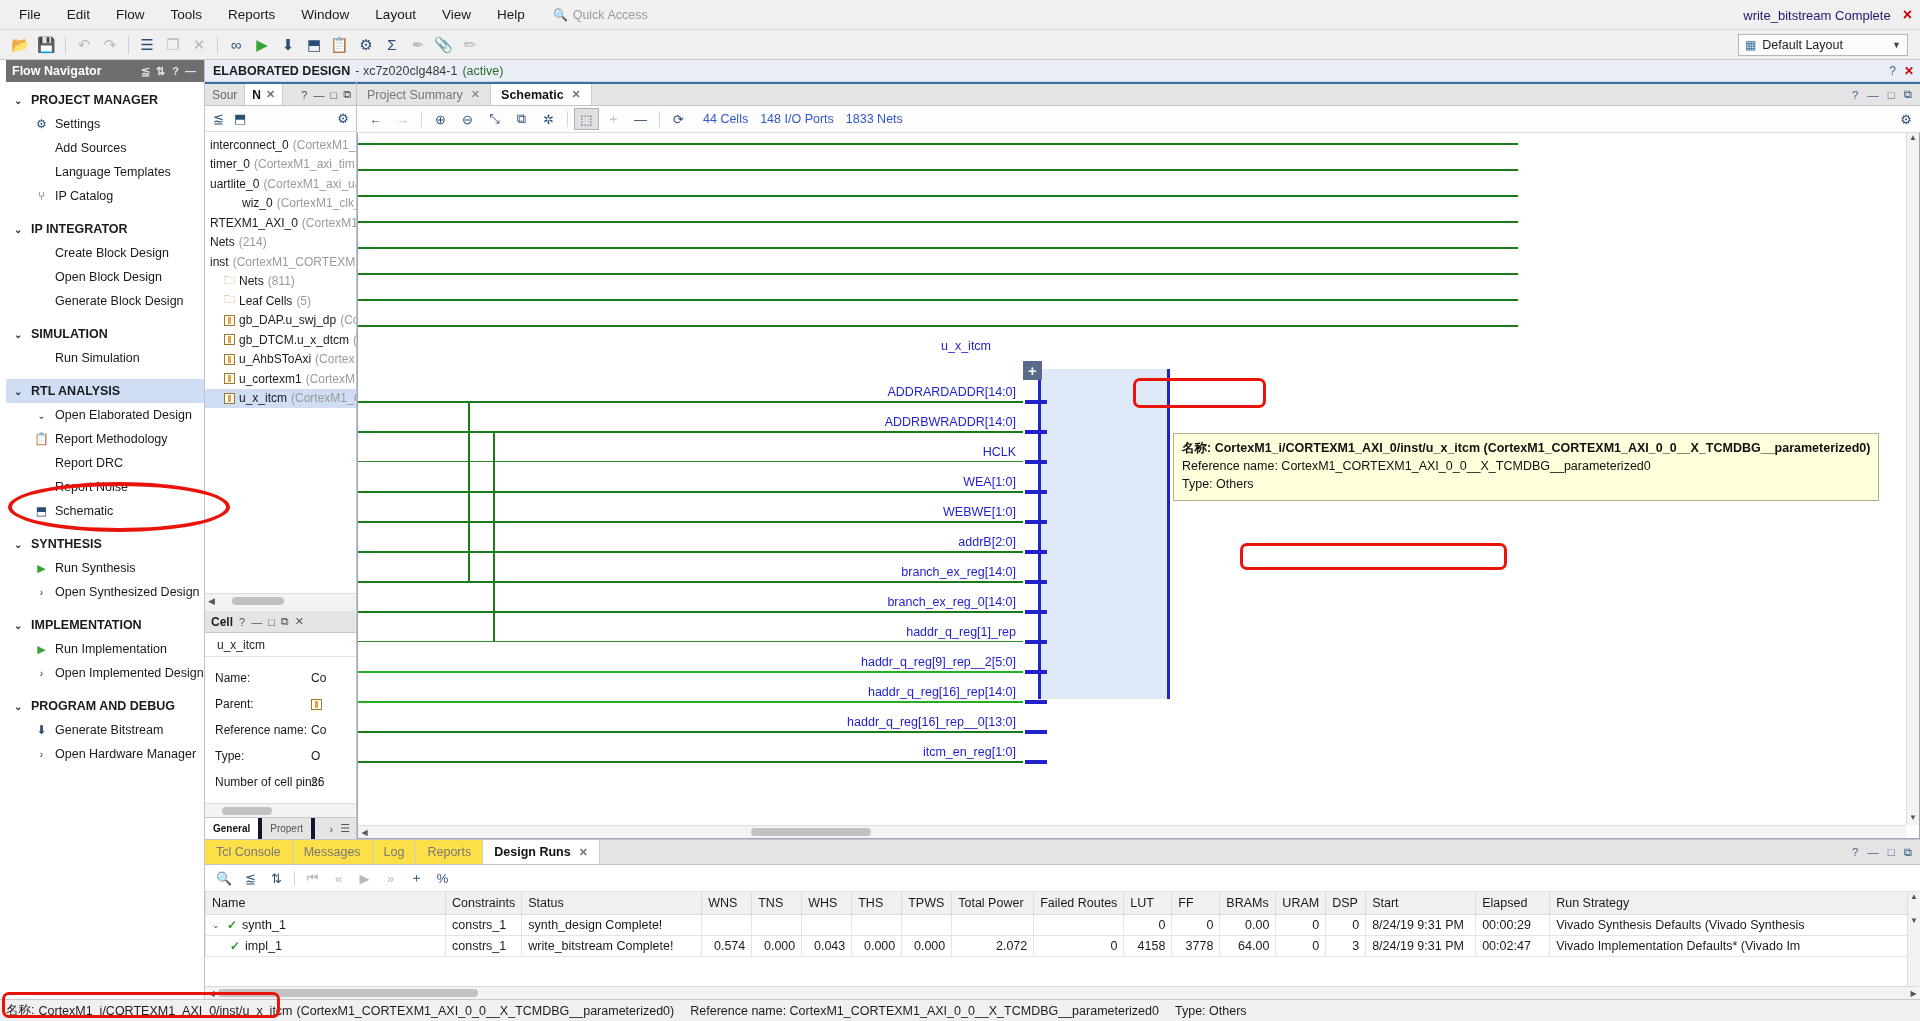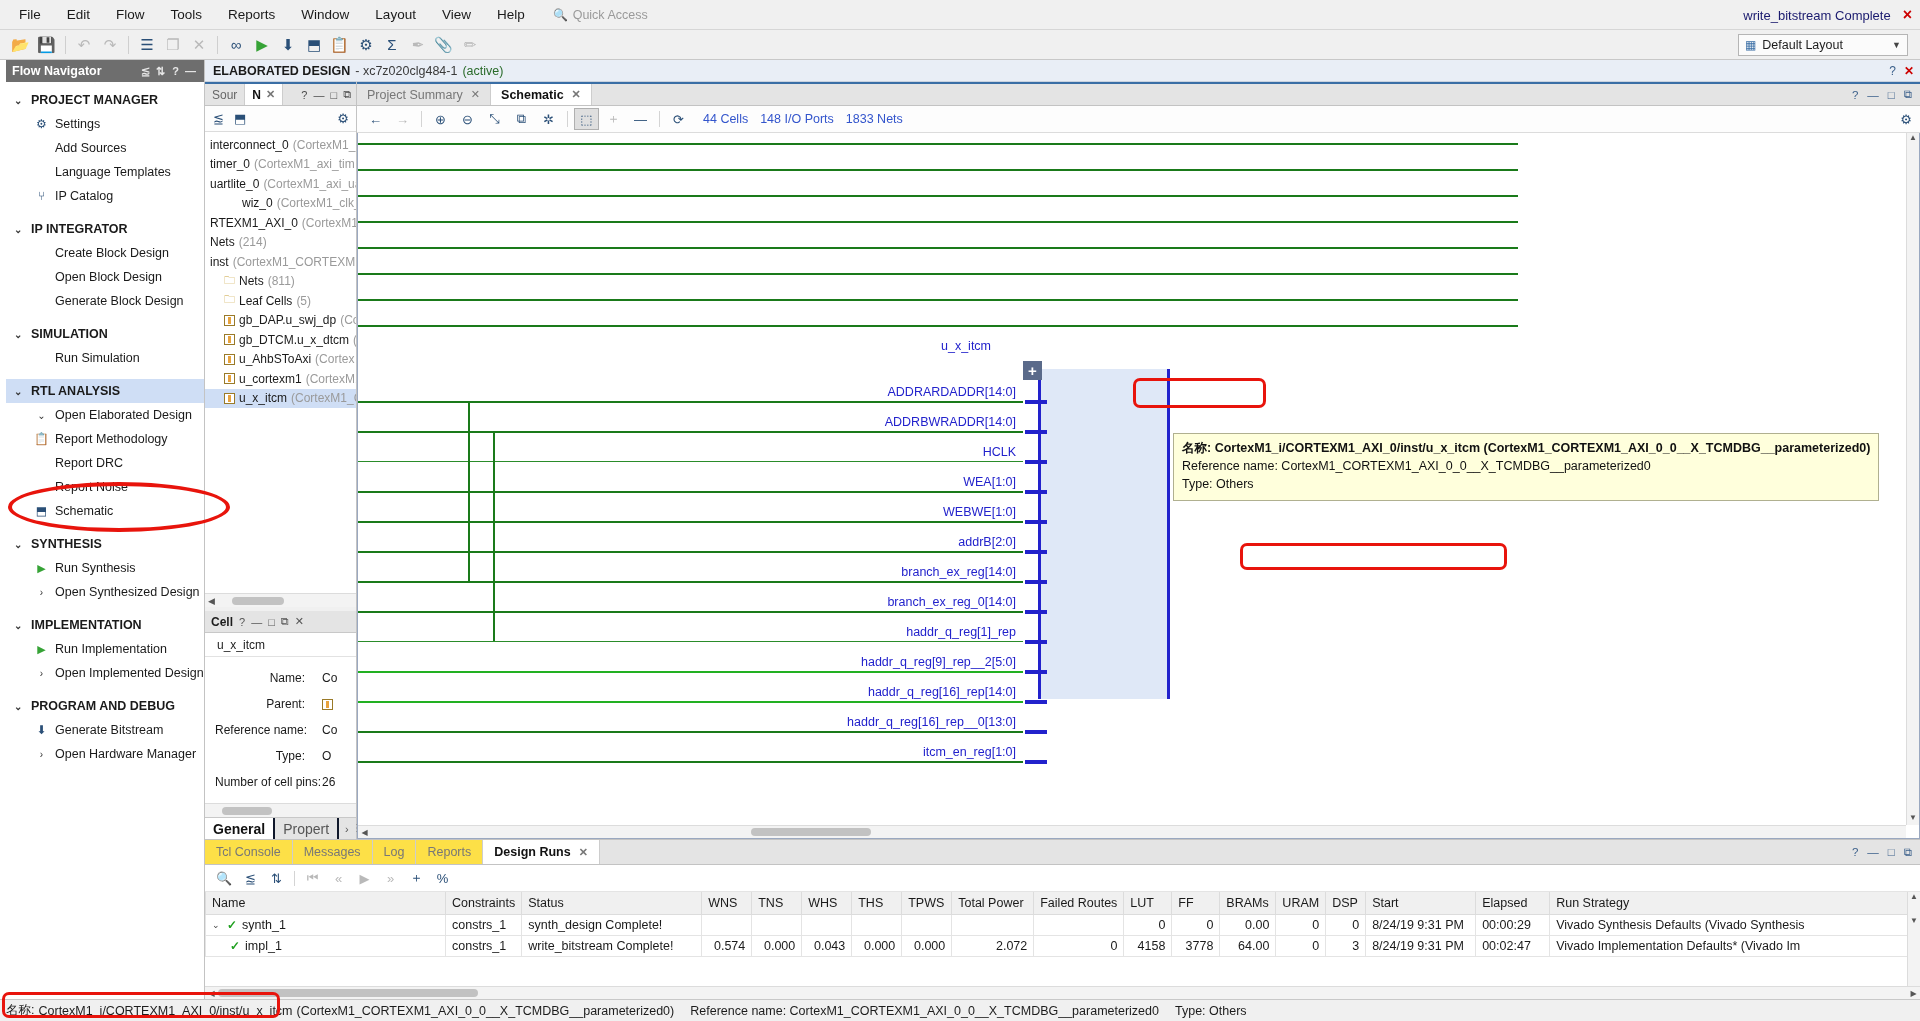--- a/index.html
+++ b/index.html
@@ -148,31 +148,31 @@
   .tree-hscroll .thumb{ height:8px; width:52px; background:#c2c2c2; border-radius:4px; margin-left:14px;}
 
   .cellpanel{ height:232px; display:flex; flex-direction:column; border-top:4px solid #f0f0f0; background:#fff;}
   .cell-head{
     height:22px; background:#e4e4e4; border-bottom:1px solid #c8c8c8;
     display:flex; align-items:center; padding:0 6px; font-size:12px; font-weight:bold;
   }
   .cell-head .hb{ margin-left:6px; font-weight:normal; color:#555; font-size:11px;}
   .cell-id{ height:24px; display:flex; align-items:center; gap:5px; padding-left:7px; font-size:12px; border-bottom:1px solid #e2e2e2;}
   .cell-props{ flex:1; font-size:12px; padding:8px 0 0 10px; overflow:hidden;}
-  .cprop{ height:26px; display:flex; align-items:center; gap:17px; white-space:nowrap;text-align:right;}
+  .cprop{ height:26px; display:flex; align-items:center; gap:6px; white-space:nowrap;}
   .cprop .k{ width:90px; color:#1a1a1a;}
   .cprop .v{ color:#1a1a1a; overflow:hidden;}
   .cprop .vicon{
     display:inline-block; width:11px; height:11px; border:1px solid #9a7a28; background:#fff; position:relative;
   }
   .cprop .vicon::before{ content:""; position:absolute; left:3px; top:1px; width:3px; height:7px; background:#e8a33d;}
   .cell-hscroll{ height:14px; background:#f3f3f3; border-top:1px solid #dcdcdc; display:flex; align-items:center; padding:0 3px;}
   .cell-hscroll .thumb{ height:8px; width:50px; background:#c2c2c2; border-radius:4px; margin-left:14px;}
   .cell-tabs{ height:22px; display:flex; align-items:stretch; background:#e4e4e4; border-top:1px solid #c8c8c8;}
-  .cell-tabs .ct{ padding:0 8px; display:flex; align-items:center; font-size:14px; color:#555; border-right:2px solid #0f172a;}
+  .cell-tabs .ct{ padding:0 8px; display:flex; align-items:center; font-size:10px; color:#555; border-right:4px solid #0f172a;}
   .cell-tabs .ct.active{ background:#fff; color:#111; font-weight:bold;}
   .cell-tabs .ctr{ margin-left:auto; display:flex; align-items:center; gap:7px; padding:0 6px; color:#555; font-size:11px;}
 
   
   .schempane{ flex:1; display:flex; flex-direction:column; min-width:0; background:#f0f0f0;}
   .sch-tabs{
     height:24px; display:flex; align-items:stretch; background:#e4e4e4;
     border-top:2px solid #3a6ea5; border-bottom:1px solid #c3c3c3; position:relative;
   }
   .sch-tabs .st{

